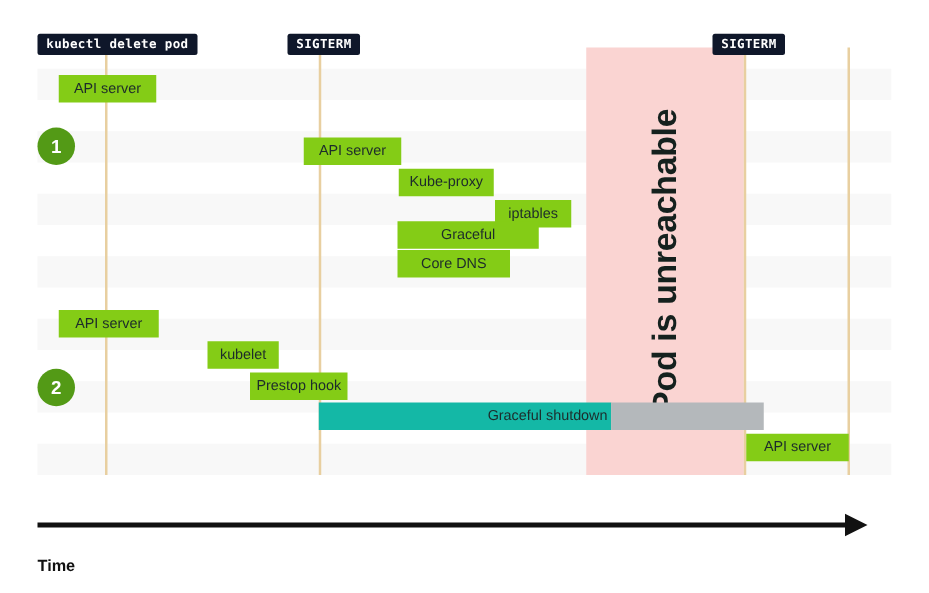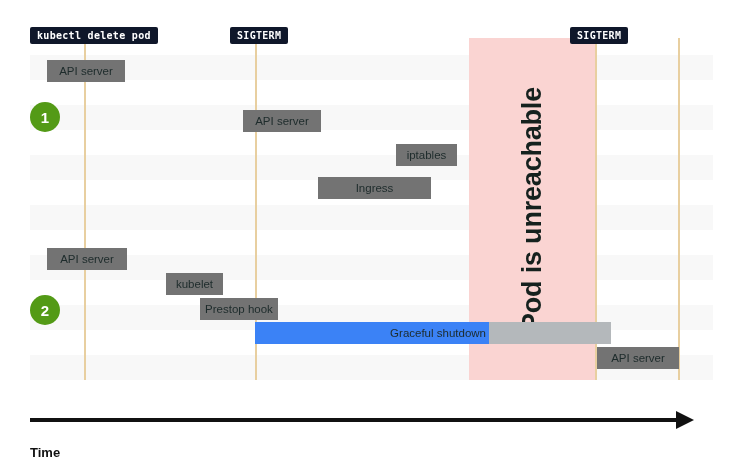--- a/index.html
+++ b/index.html
@@ -80,39 +80,39 @@
     justify-content: center;
     padding: 0 7px;
     border-radius: 2px;
     white-space: nowrap;
   }
 
   
   .bar {
     position: absolute;
     height: 22px;
-    background: #737373;
+    background: #84cc16;
     display: flex;
     align-items: center;
     justify-content: center;
     font-size: 11.5px;
     color: #1d2b2b;
     white-space: nowrap;
     overflow: hidden;
   }
   .bar-split {
     position: absolute;
     height: 22px;
     display: flex;
     align-items: center;
     white-space: nowrap;
   }
   .bar-split .seg-teal {
     height: 22px;
-    background: #3b82f6;
+    background: #14b8a6;
     display: flex;
     align-items: center;
     justify-content: flex-end;
     padding-right: 3px;
     font-size: 11.5px;
     color: #1d2b2b;
   }
   .bar-split .seg-gray {
     height: 22px;
     background: #b4b8bb;
@@ -180,22 +180,24 @@
   <div class="vline" style="left:255px; height:342px;"></div>
   <div class="vline" style="left:595px; height:342px;"></div>
   <div class="vline" style="left:678px; height:342px;"></div>
 
   <div class="marker" style="left:30px;">kubectl delete pod</div>
   <div class="marker" style="left:230px;">SIGTERM</div>
   <div class="marker" style="left:570px;">SIGTERM</div>
 
   <div class="bar" style="left:47px;  top:60px;  width:78px;">API server</div>
   <div class="bar" style="left:243px; top:110px; width:78px;">API server</div>
-  <div class="bar" style="left:396px; top:144px; width:61px;">iptables</div>
-  <div class="bar" style="left:318px; top:177px; width:113px;">Ingress</div>
+  <div class="bar" style="left:319px; top:135px; width:76px;">Kube-proxy</div>
+  <div class="bar" style="left:396px; top:160px; width:61px;">iptables</div>
+  <div class="bar" style="left:318px; top:177px; width:113px;">Graceful</div>
+  <div class="bar" style="left:318px; top:200px; width:90px;">Core DNS</div>
 
   <div class="bar" style="left:47px;  top:248px; width:80px;">API server</div>
   <div class="bar" style="left:125px; top:273px; width:57px;margin-left:41px;">kubelet</div>
   <div class="bar" style="left:177px; top:298px; width:78px;margin-left:23px;">Prestop hook</div>
 
   <div class="bar-split" style="left:255px; top:322px;">
     <div class="seg-teal" style="width:234px;">Graceful shutdown</div>
     <div class="seg-gray" style="width:122px;"></div>
   </div>
 

